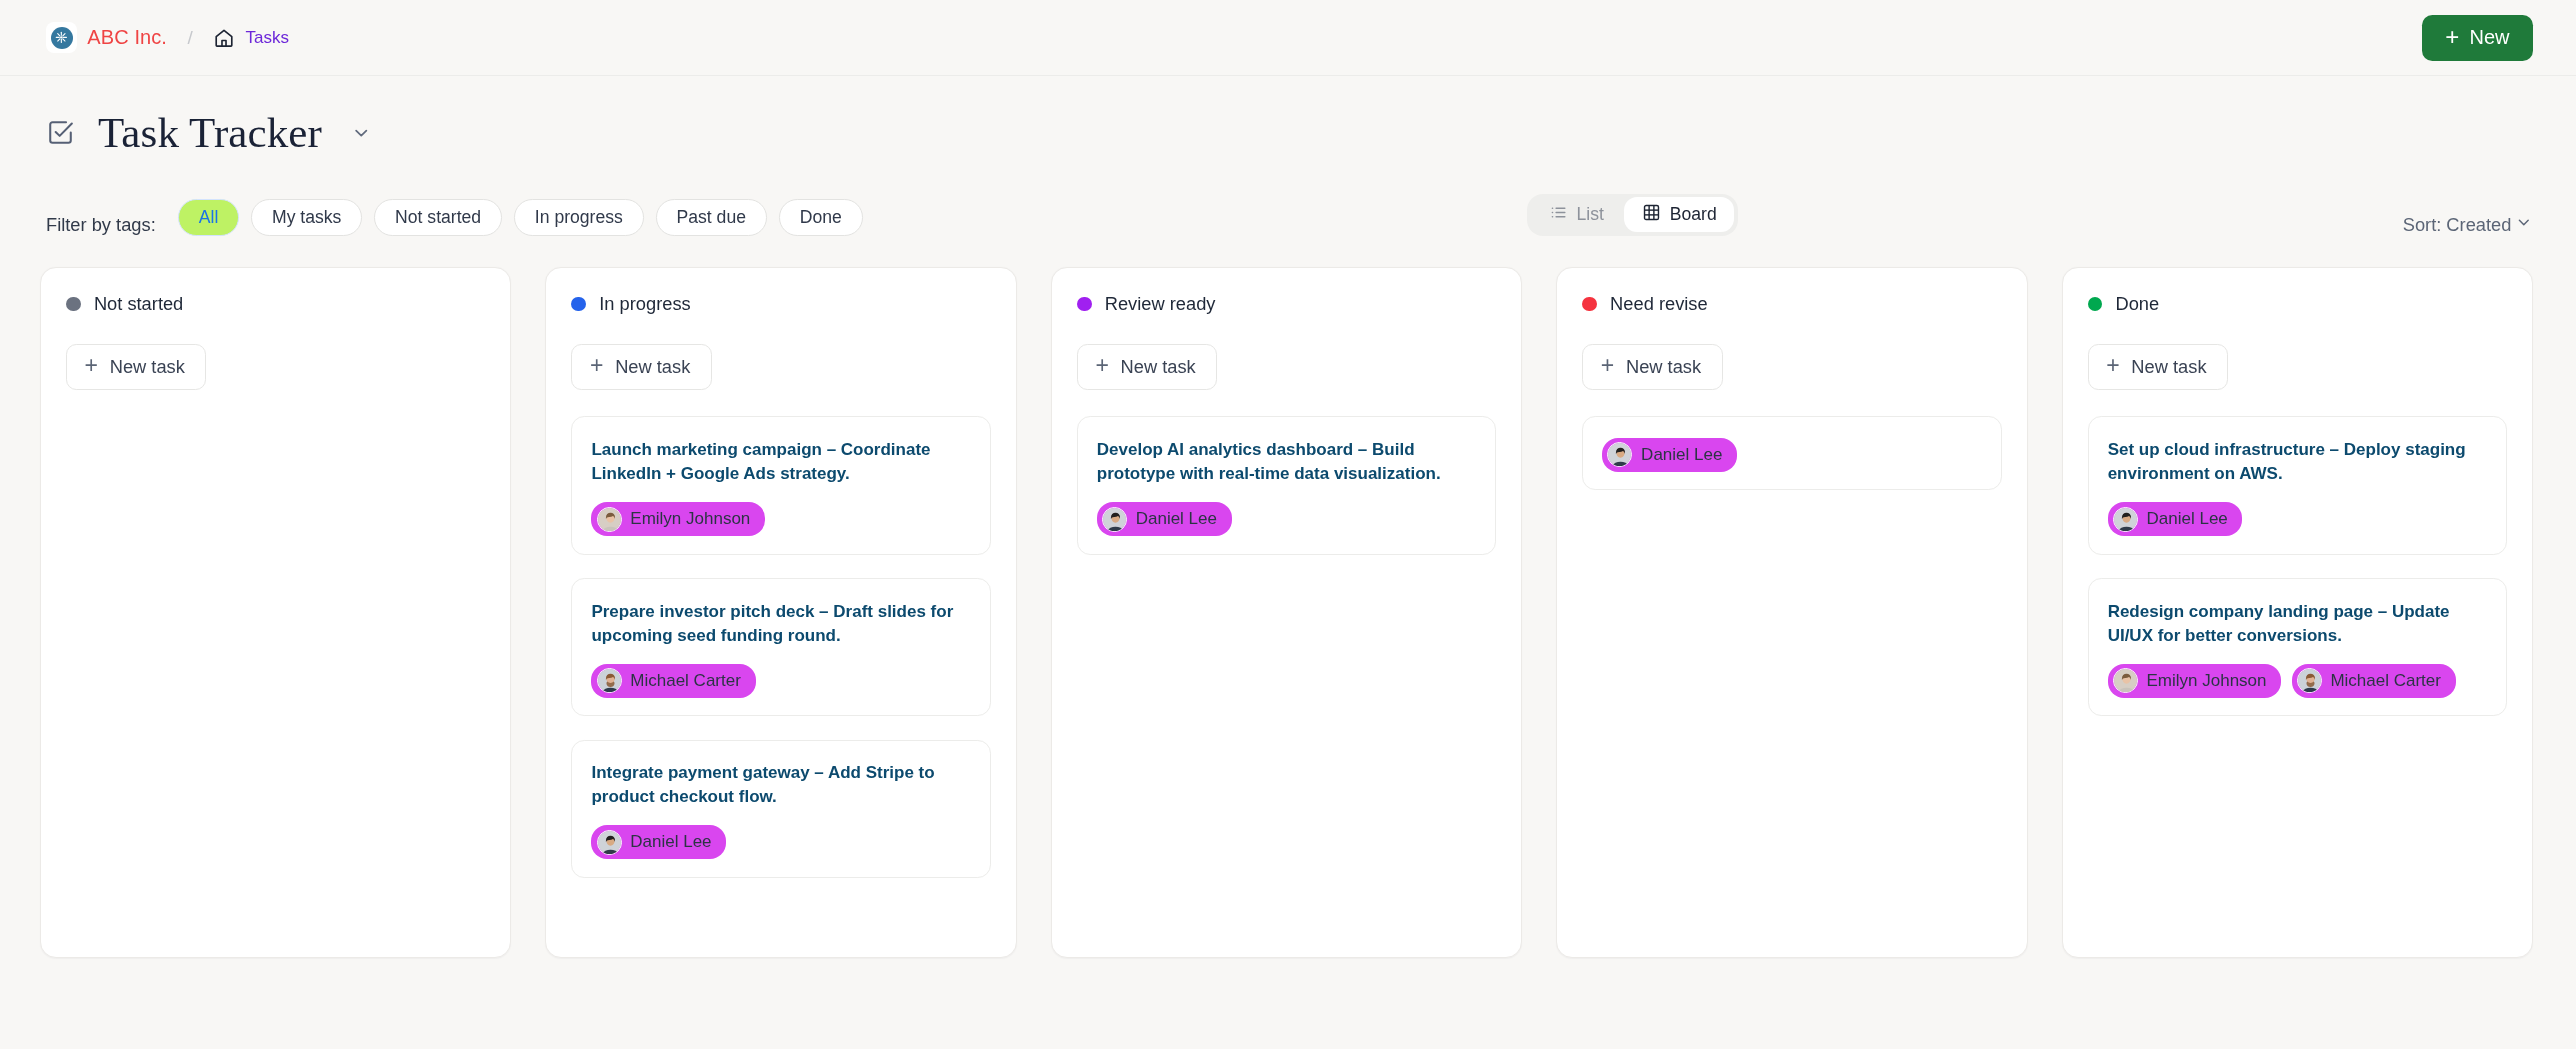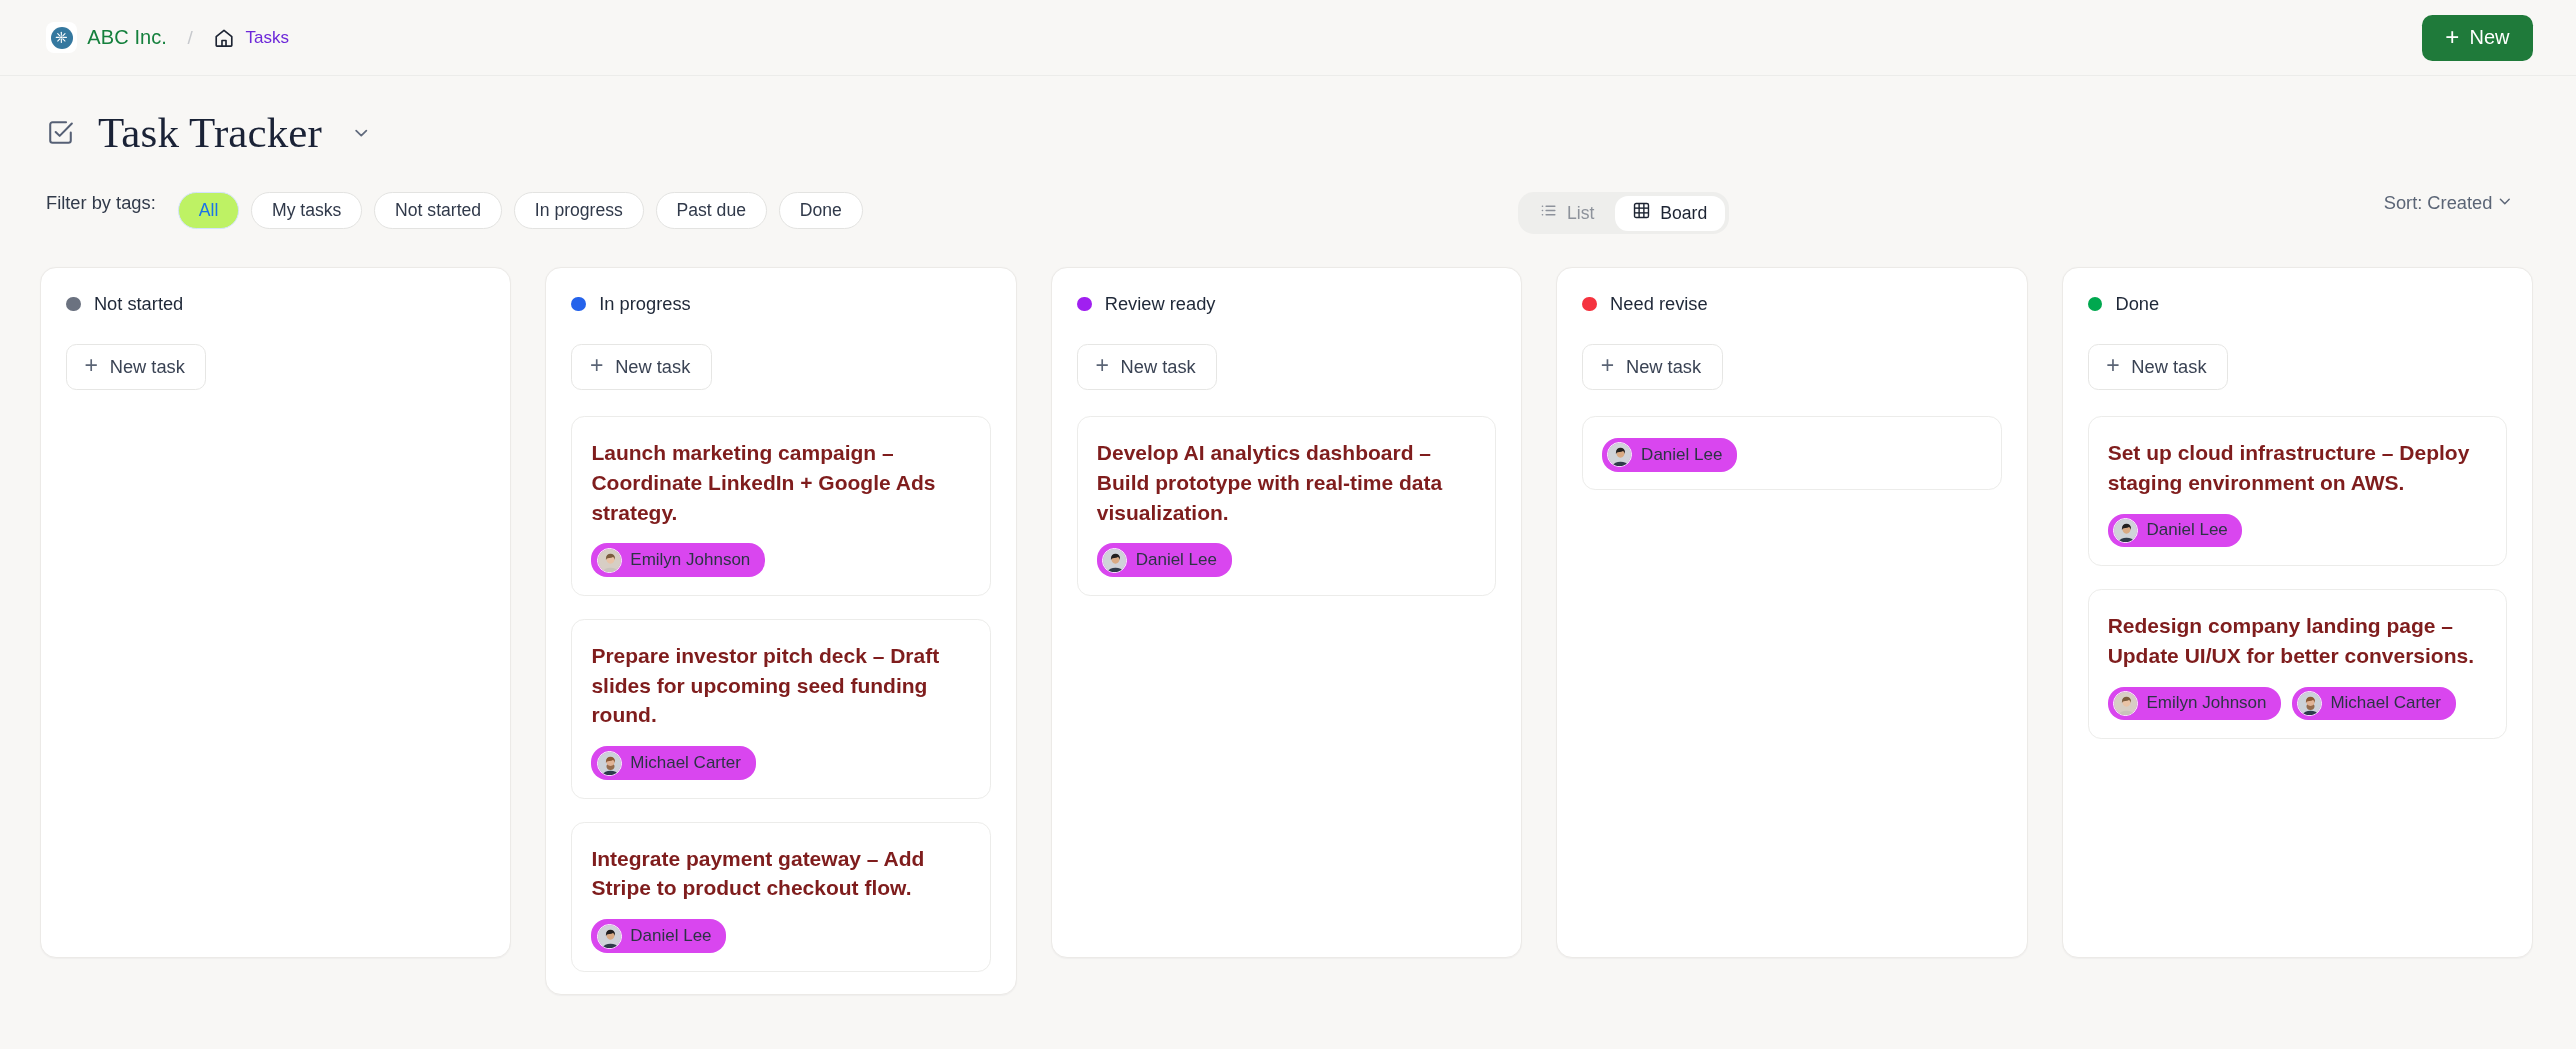--- a/index.html
+++ b/index.html
@@ -33,21 +33,21 @@
   }
   .org-logo {
     width: 22px; height: 22px;
     border-radius: 50%;
     background: #35789f;
     display: flex; align-items: center; justify-content: center;
   }
   .org-logo svg { display: block; }
   .org-name {
     font-size: 20px;
-    color: #15803d;
+    color: #ef4444;
     letter-spacing: 0.1px;
   }
   .bc-sep {
     font-size: 19px;
     color: #c7c9cd;
     margin: 0 20.5px;
   }
   .home-icon { margin-right: 10.3px; display: flex; align-items: center; }
   .page-link {
     font-size: 17px;
@@ -87,23 +87,23 @@
     font-size: 43px;
     color: #1a2236;
     font-weight: 400;
     letter-spacing: 0.1px;
   }
   .title-chevron { margin-left: 25px; display: flex; align-items: center; cursor: pointer; }
 
   
   .filter-bar {
     display: flex;
-    align-items: flex-start;
+    align-items: flex-end;
     margin-top: 35px;
-    padding: 0 62px 0 46px;
+    padding: 0 43px 0 46px;
     height: 44px;
   }
   .filter-label {
     font-size: 18.3px;
     color: #313a4a;
     margin-right: 22px;
   }
   .chips { display: flex; gap: 11.7px; align-items: center; }
   .chip {
     height: 37px;
@@ -206,24 +206,24 @@
   }
   .cards { display: flex; flex-direction: column; gap: 23.5px; }
   .task-card {
     background: #ffffff;
     border: 0.7px solid #ececea;
     border-radius: 13.2px;
     padding: 20.5px 19px 17.6px 19px;
     cursor: pointer;
   }
   .task-title {
-    font-size: 21px;
+    font-size: 17px;
     line-height: 1.42;
     font-weight: bold;
-    color: #7f1d1d;
+    color: #0c4a6e;
     margin-bottom: 16px;
   }
   .assignees { display: flex; flex-wrap: wrap; gap: 10.3px; }
   .assignee-chip {
     display: inline-flex; align-items: center; gap: 8.8px;
     background: #d946ef;
     border-radius: 16px;
     padding: 4.4px 14.7px 4.4px 5.1px;
     font-size: 17px;
     color: #2c3444;

